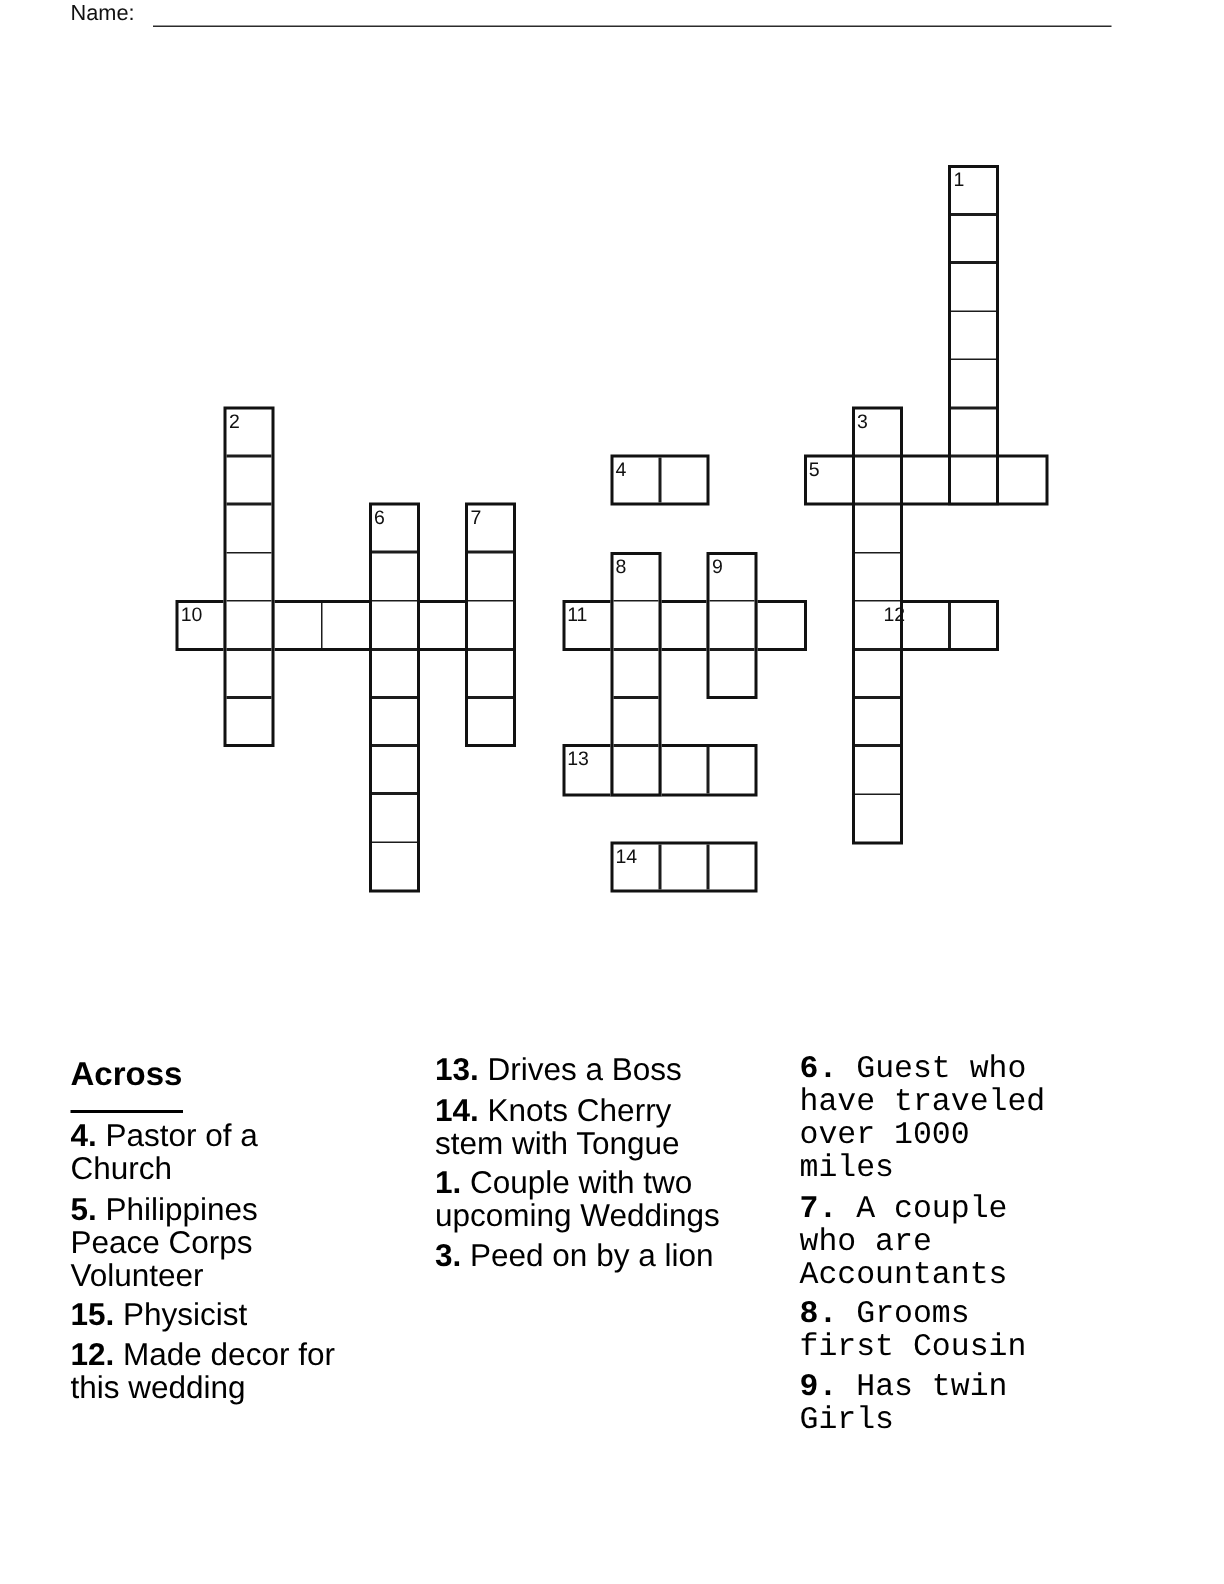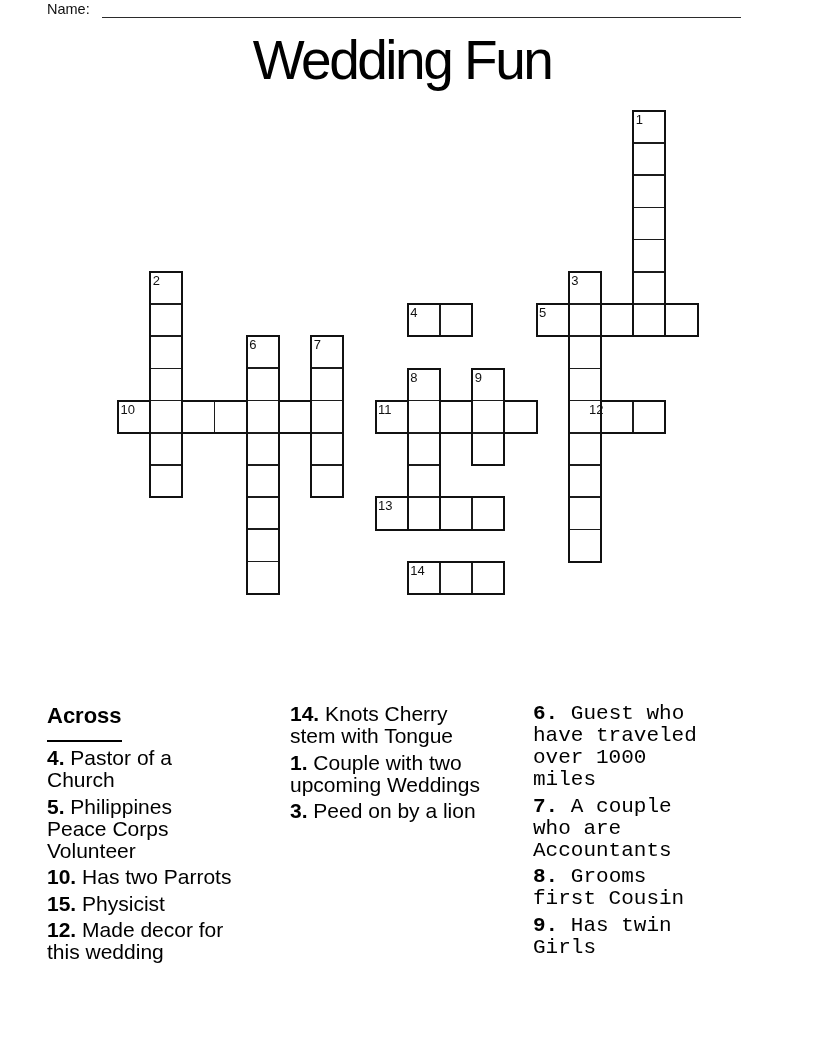--- a/index.html
+++ b/index.html
@@ -32,21 +32,20 @@
   .clue{margin:0 0 4.5px;font-size:21px;line-height:22px;}
   .cnum{font-weight:bold;}
 </style>
 </head>
 <body>
 
 <div id="page">
   <div id="name-label">Name:</div>
   <div id="name-line"></div>
 
-  <div id="title">Wedding Fun</div>
 
   <div id="grid">
       <div class="word" style="left: 406.8px; top: 303.2px; width: 66.4px; height: 34.2px;">
         <i class="cdiv v" style="left: 30.1px;"></i>
       </div>
       <div class="word" style="left: 535.6px; top: 303.2px; width: 163px; height: 34.2px;">
         <i class="cdiv v" style="left: 30.1px;"></i>
         <i class="cdiv v" style="left: 62.3px;"></i>
         <i class="cdiv v" style="left: 94.5px;"></i>
         <i class="cdiv v" style="left: 126.7px;"></i>
@@ -143,25 +142,25 @@
       <span class="cellnum" style="left: 313.7px; top: 338.4px;">7</span>
       <span class="cellnum" style="left: 410.3px; top: 370.6px;">8</span>
       <span class="cellnum" style="left: 474.7px; top: 370.6px;">9</span>
     </div>
 
   <div id="clues">
       <div class="clue-col" style="left: 47px; width: 187px;">
         <div class="clue-header"><span class="hu">Across</span></div>
         <p class="clue"><b class="cnum">4.</b><span> Pastor of a Church</span></p>
         <p class="clue"><b class="cnum">5.</b><span> Philippines Peace Corps Volunteer</span></p>
-        <p class="clue"><b class="cnum">10.</b><span> Has two Parrots</span></p>
         <p class="clue"><b class="cnum">15.</b><span> Physicist</span></p>
         <p class="clue"><b class="cnum">12.</b><span> Made decor for this wedding</span></p>
       </div>
       <div class="clue-col" style="left: 290px; width: 191px;">
+        <p class="clue"><b class="cnum">13.</b><span> Drives a Boss</span></p>
         <p class="clue"><b class="cnum">14.</b><span> Knots Cherry stem with Tongue</span></p>
         <p class="clue"><b class="cnum">1.</b><span> Couple with two upcoming Weddings</span></p>
         <p class="clue"><b class="cnum">3.</b><span> Peed on by a lion</span></p>
       </div>
       <div class="clue-col" style="left: 533px; width: 180px; font-family: Liberation Mono, monospace;">
         <p class="clue"><b class="cnum">6.</b><span> Guest who have traveled over 1000 miles</span></p>
         <p class="clue"><b class="cnum">7.</b><span> A couple who are Accountants</span></p>
         <p class="clue"><b class="cnum">8.</b><span> Grooms first Cousin</span></p>
         <p class="clue"><b class="cnum">9.</b><span> Has twin Girls</span></p>
       </div>

